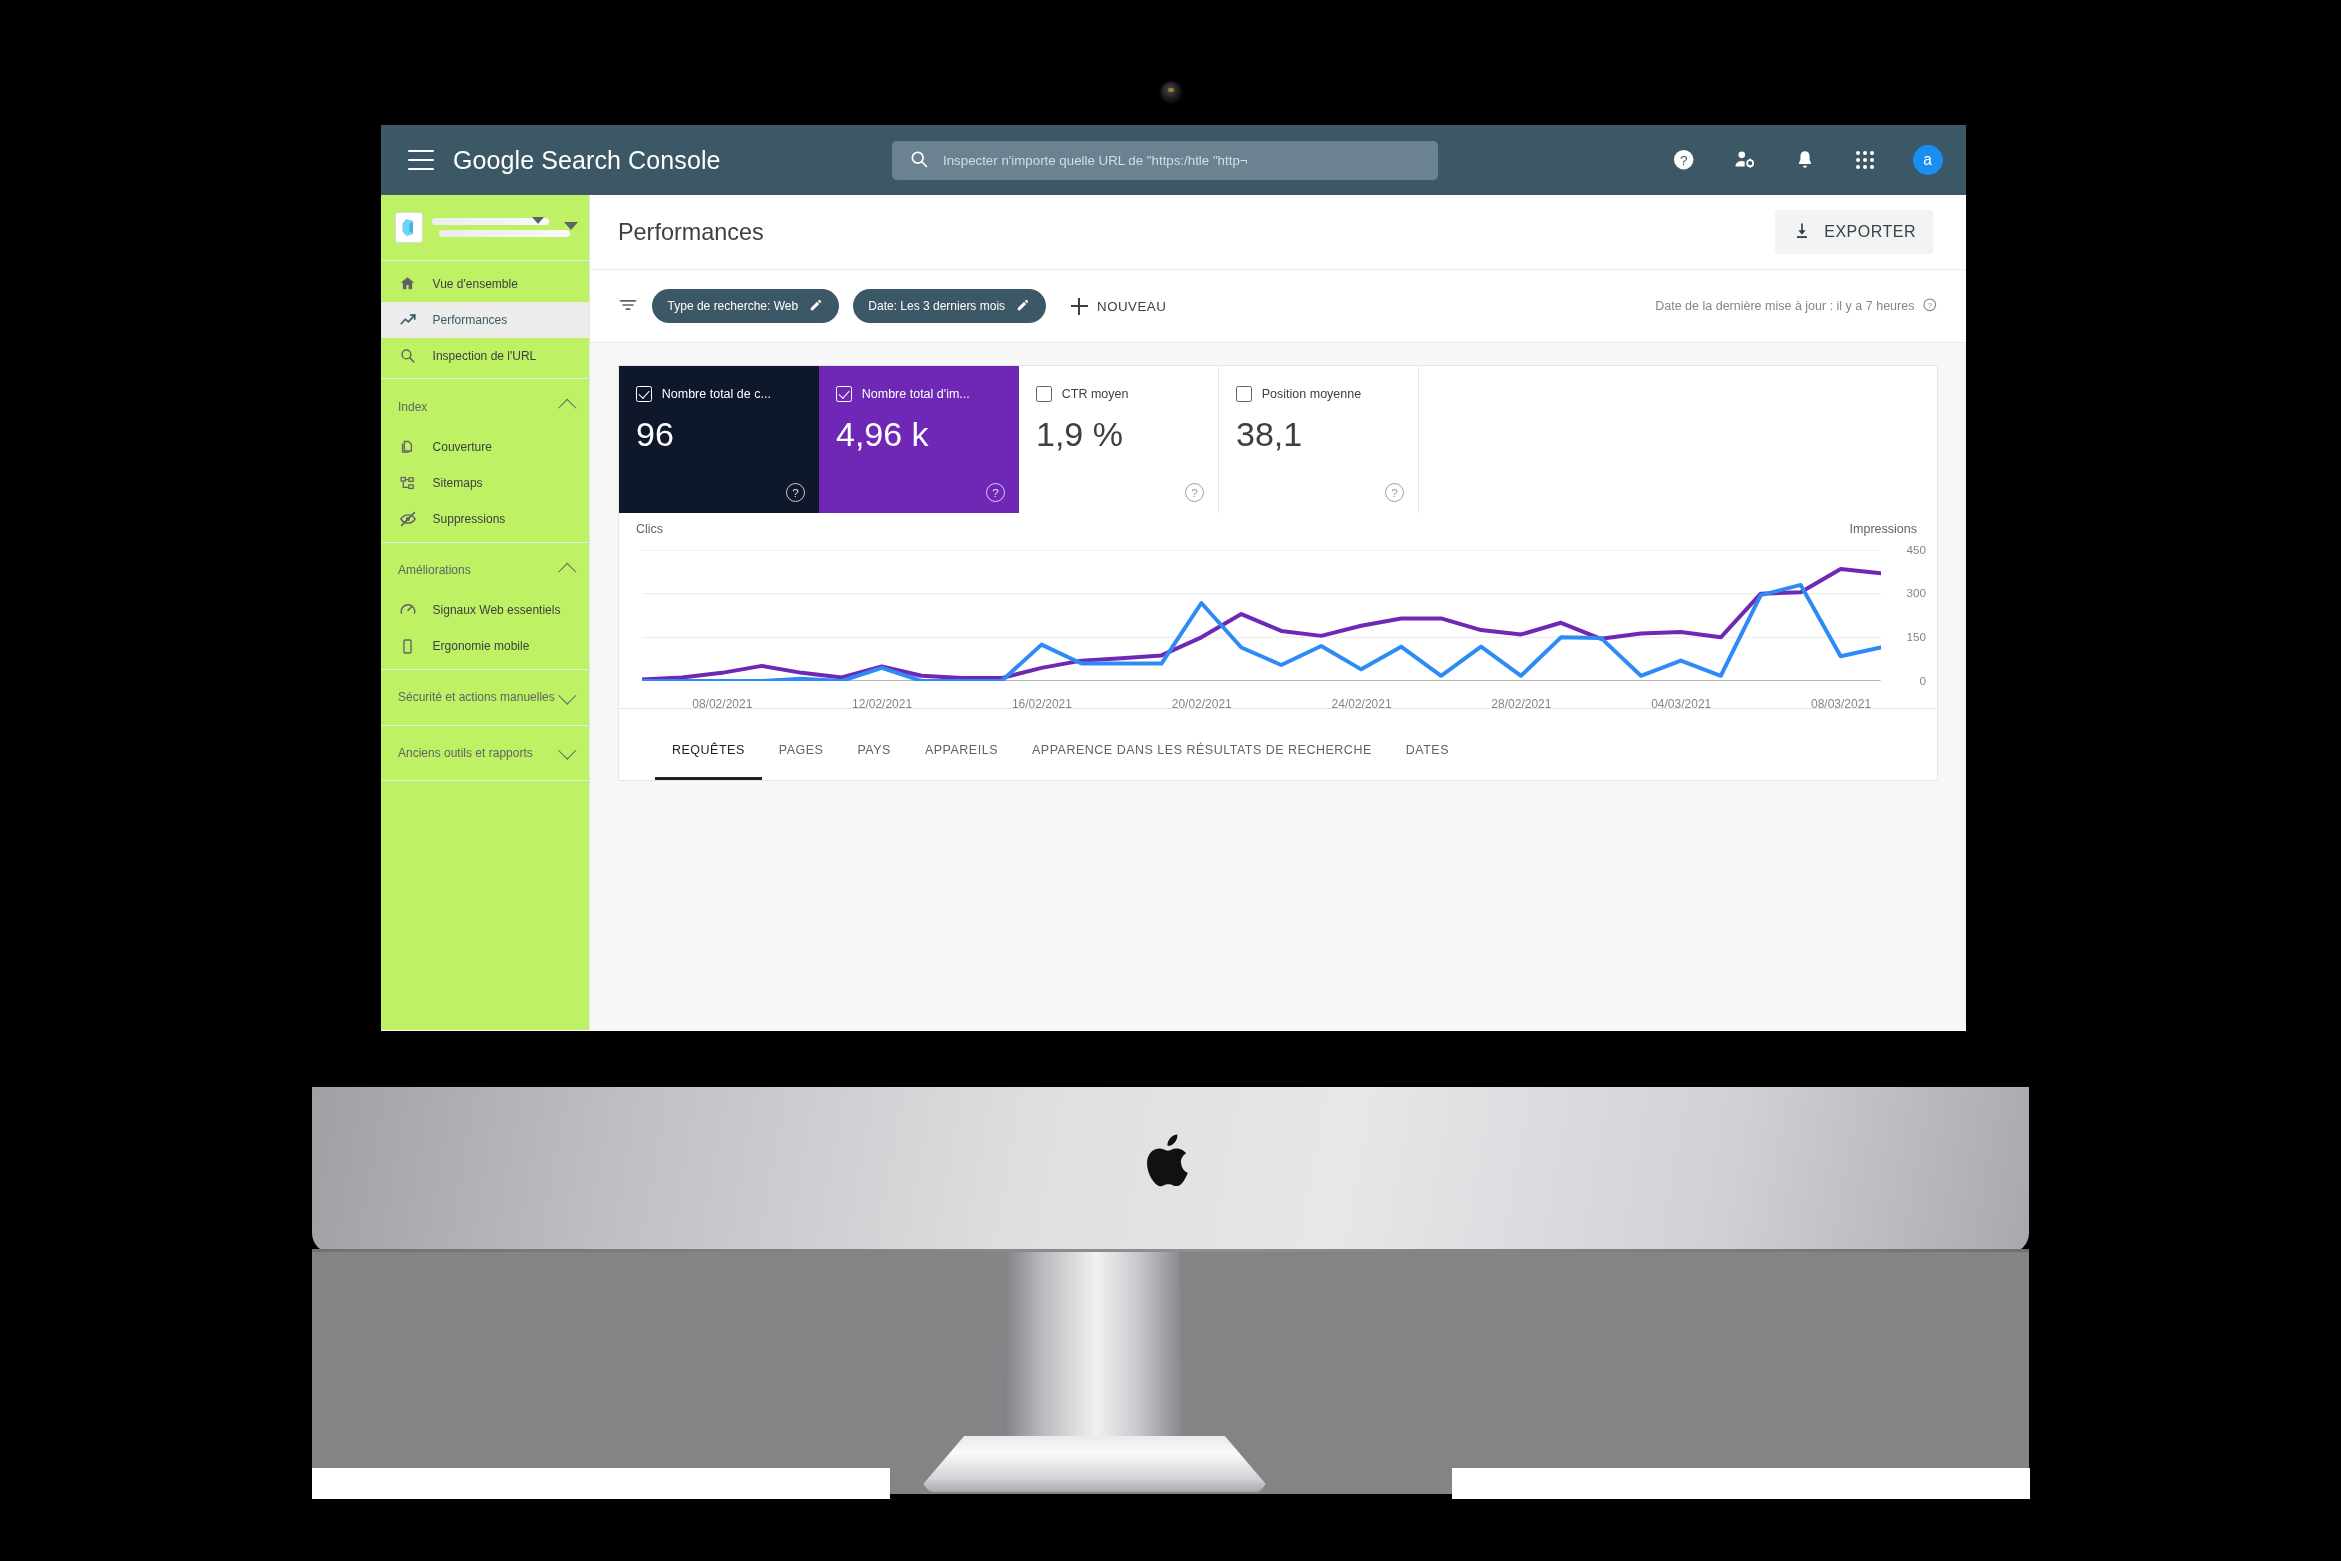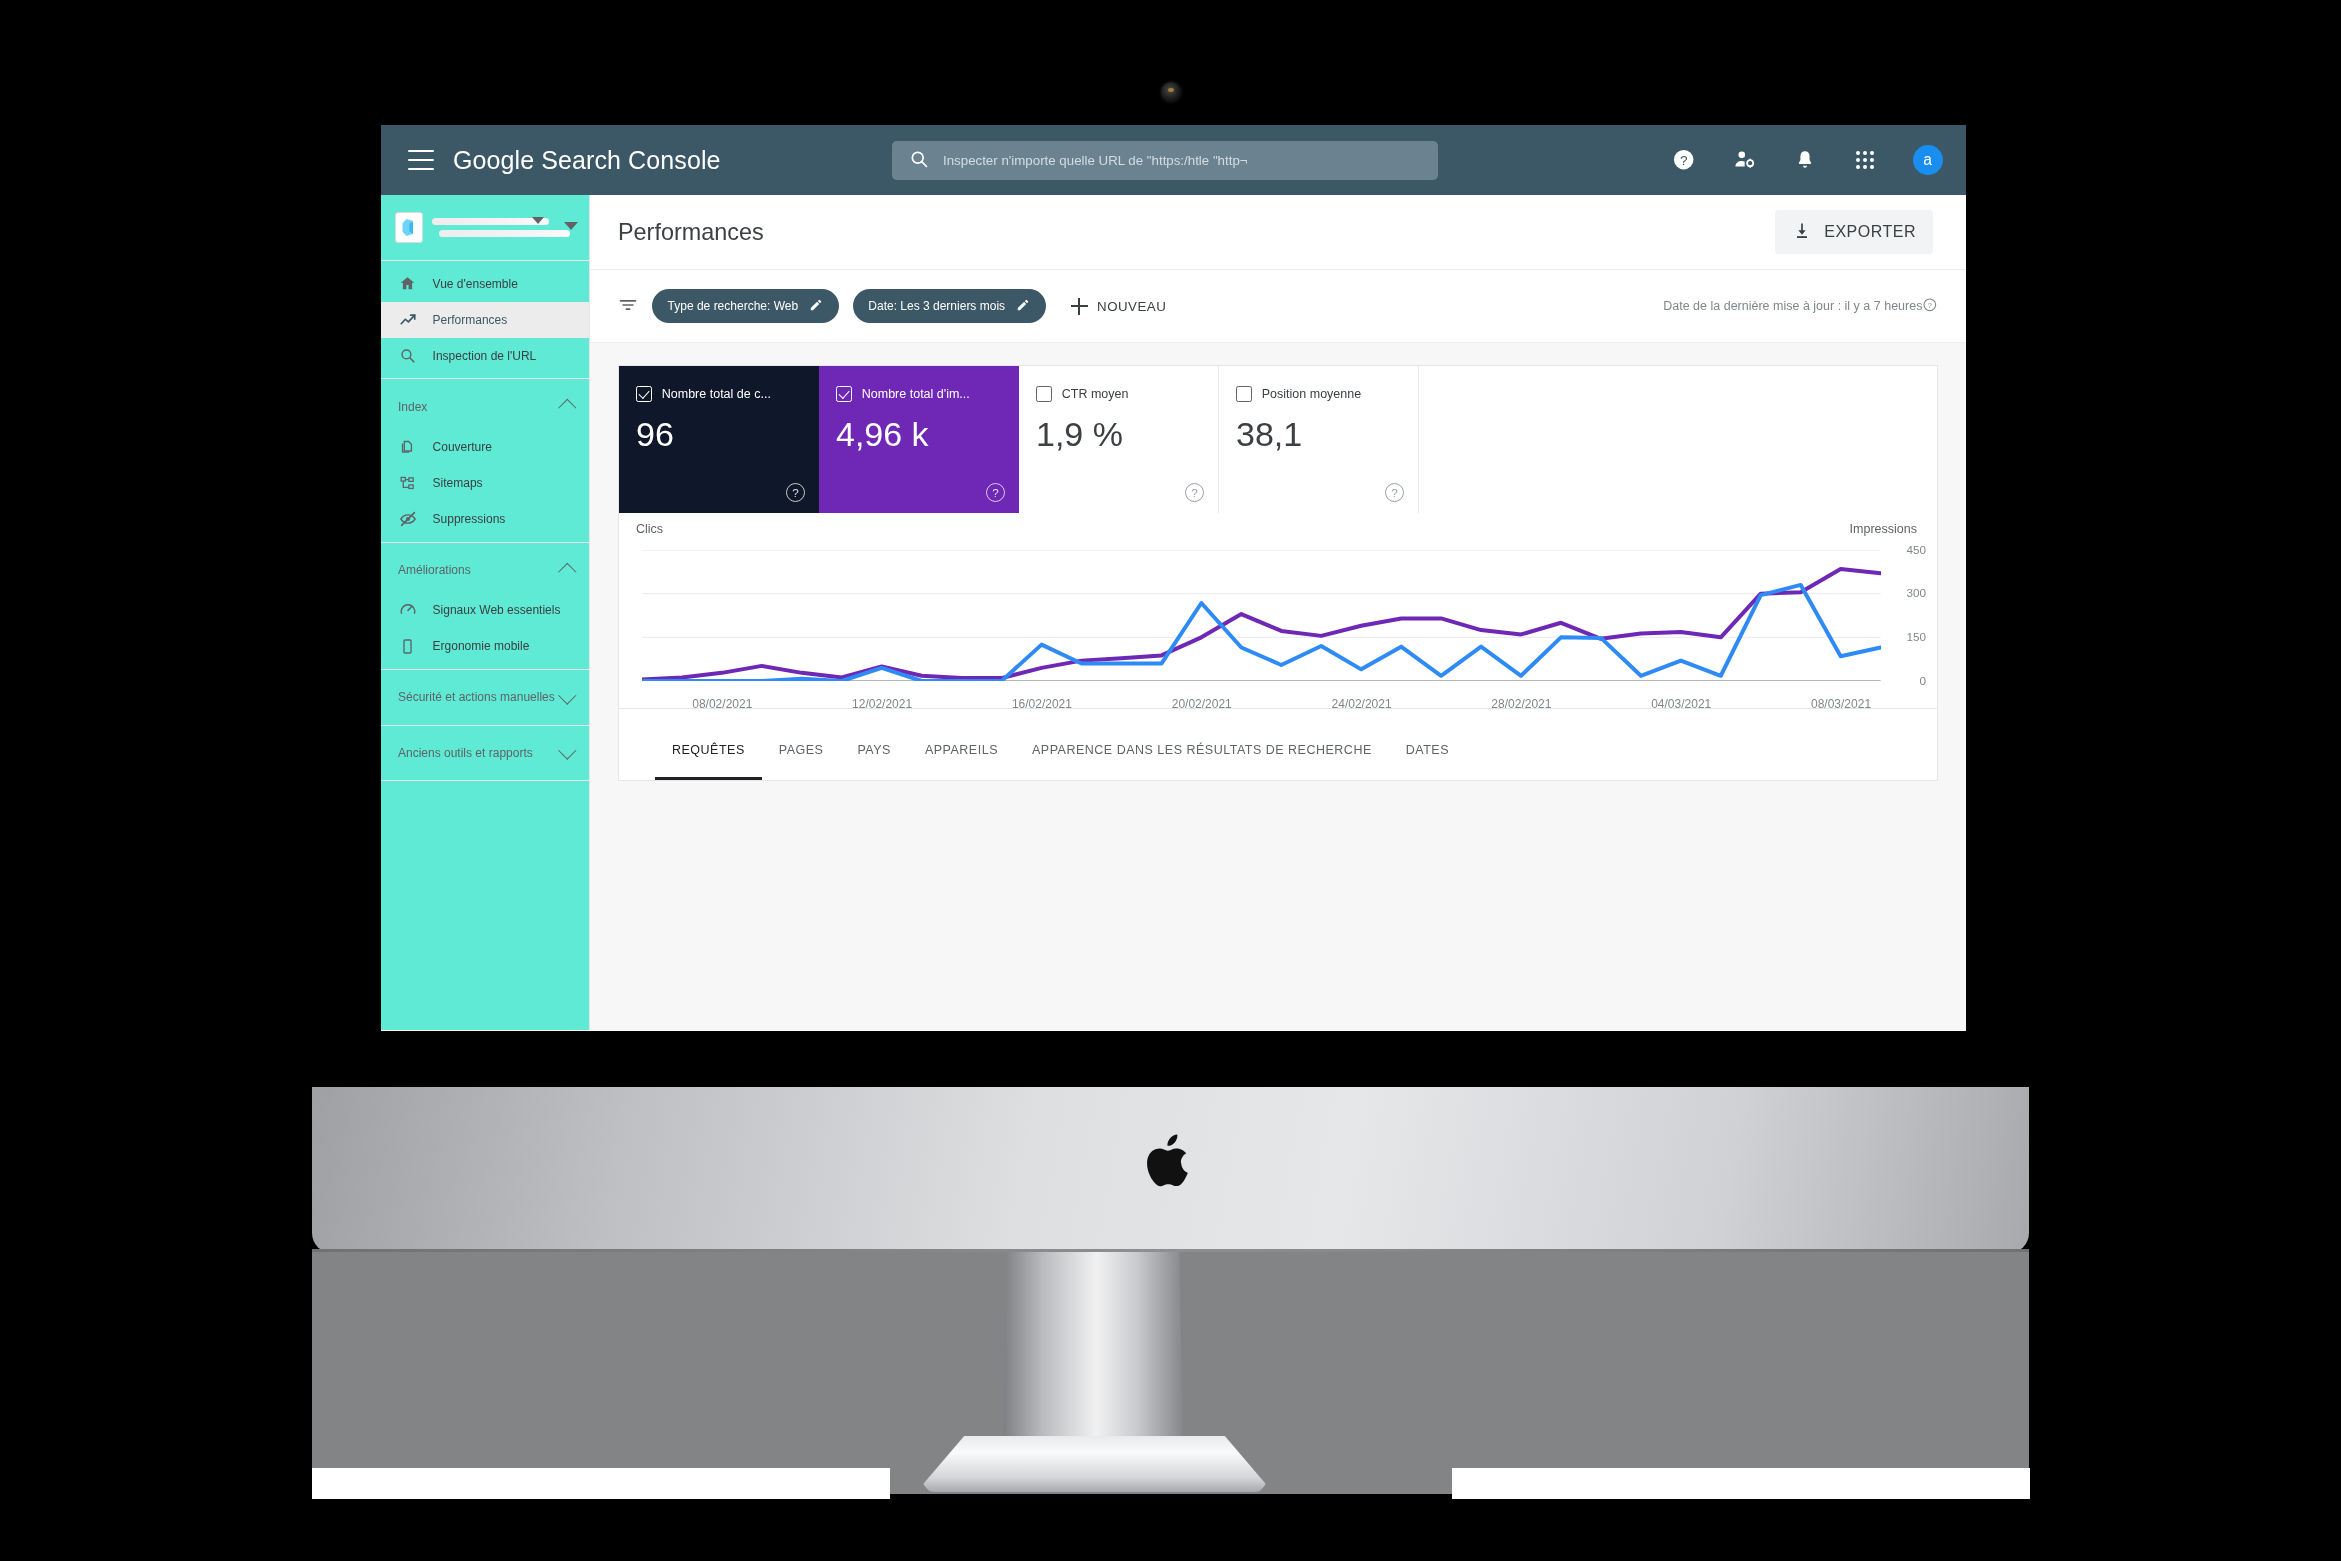--- a/index.html
+++ b/index.html
@@ -61,21 +61,21 @@
                   cursor:pointer; }
   .grid-icon { display:grid; grid-template-columns:repeat(3,3.9px); grid-template-rows:repeat(3,3.9px);
                gap:3.1px; }
   .grid-icon i { display:block; width:3.9px; height:3.9px; background:#fff; border-radius:50%; }
   .avatar { width:30px; height:30px; border-radius:50%; background:#1a8df0; color:#fff;
             display:flex; align-items:center; justify-content:center; font-size:15.6px; cursor:pointer; }
 
   .body-row { display:flex; height:835px; }
 
   
-  .sidebar { width:209px; background:#5eead4; border-right:0.8px solid #e4e4e4; flex:0 0 209px; }
+  .sidebar { width:209px; background:#bef264; border-right:0.8px solid #e4e4e4; flex:0 0 209px; }
   .prop-sel { height:66px; display:flex; align-items:center; padding:0 14px; gap:9.4px;
               border-bottom:0.8px solid #ececec; cursor:pointer; position:relative; }
   .prop-icon { width:28px; height:31px; border:0.8px solid #dadada; border-radius:3.1px; background:#fff;
                display:flex; align-items:center; justify-content:center; flex:0 0 auto; }
   .prop-lines { flex:1; display:flex; flex-direction:column; gap:5.5px; }
   .prop-lines i { display:block; height:7px; border-radius:3.9px;
                   background:linear-gradient(90deg,#ededed,#f3f3f3 60%,#fafafa); }
   .prop-lines i:nth-child(1){ width:82%; }
   .prop-lines i:nth-child(2){ width:92%; margin-left:6.2px; }
   .caret-sm { position:absolute; right:45px; top:22px; border-left:6.2px solid transparent;
@@ -108,21 +108,21 @@
                border-bottom:0.8px solid #ececec; }
   .chip { height:34px; border-radius:17px; background:#3c5866; color:#fff; display:flex;
           align-items:center; gap:11px; padding:0 15.6px; font-size:12px; cursor:pointer;
           white-space:nowrap; }
   .newbtn { display:flex; align-items:center; gap:9.4px; color:#3c4043; font-size:13.3px;
             letter-spacing:0.5px; cursor:pointer; margin-left:11px; }
   .plus { width:17px; height:17px; position:relative; }
   .plus::before,.plus::after { content:""; position:absolute; background:#3c4043; }
   .plus::before { left:7.8px; top:0; width:2px; height:17px; }
   .plus::after { left:0; top:7.8px; width:17px; height:2px; }
-  .lastupd { margin-left:auto; color:#80868b; font-size:12.5px; display:flex; align-items:center; gap:0;
+  .lastupd { margin-left:auto; color:#80868b; font-size:12.5px; display:flex; align-items:center; gap:8px;
              white-space:nowrap; }
 
   .content { background:#f7f7f7; padding:22px 28px 0 28px; height:687px; }
   .card { background:#fff; border:0.8px solid #e6e6e6; }
 
   .metrics { display:flex; height:147px; }
   .metric { flex:0 0 200px; border-right:0.8px solid #e8e8e8; padding:20px 17px 0 17px;
             position:relative; cursor:pointer; }
   .metric.clicks { background:#0f172a; border-right:none; }
   .metric.impr { background:#6f27b5; border-right:none; }

